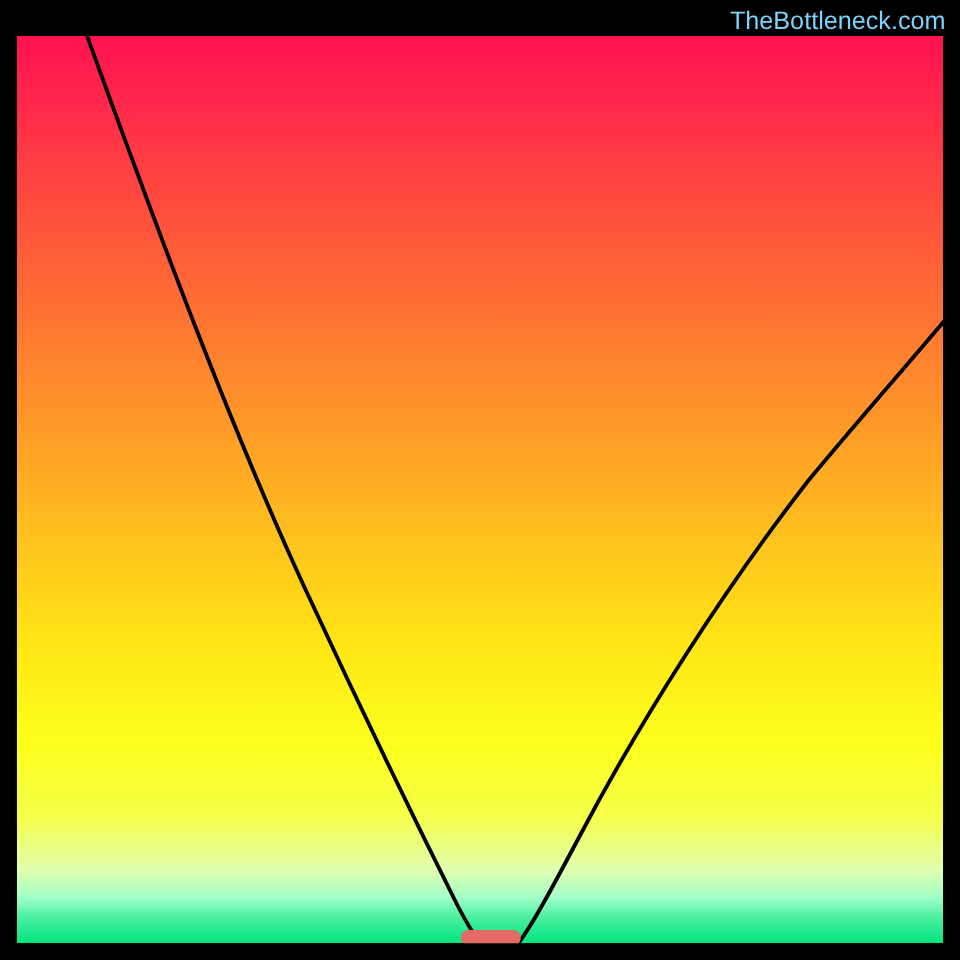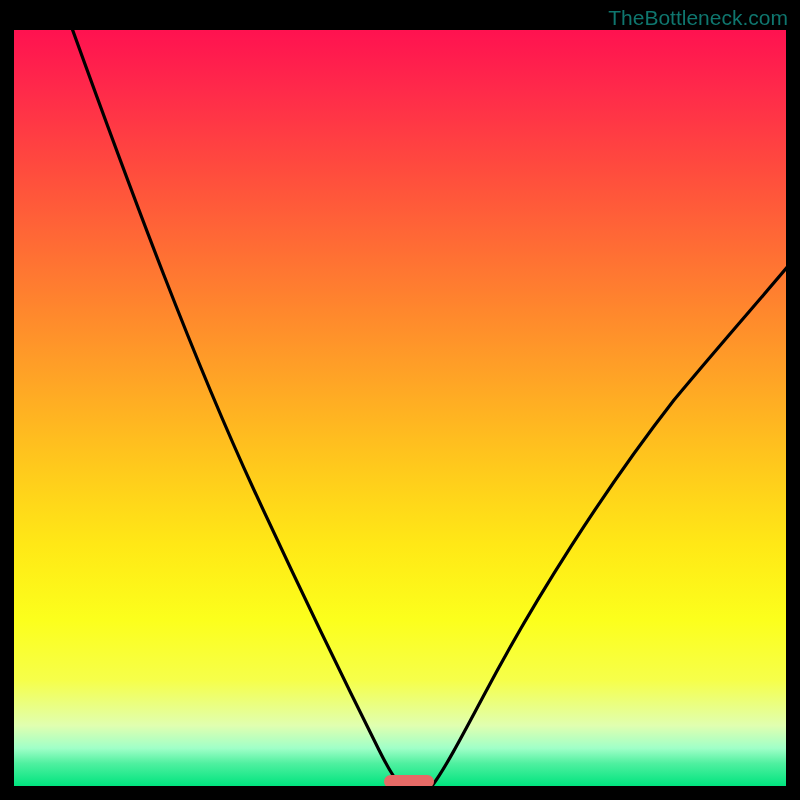--- a/index.html
+++ b/index.html
@@ -9,21 +9,21 @@
     height: 800px;
     background: #000;
     position: relative;
     overflow: hidden;
     font-family: Arial, sans-serif;
   }
   .attribution {
     position: absolute;
     top: 6px;
     right: 12px;
-    color: #0f766e;
+    color: #7dd3fc;
     font-size: 21px;
     z-index: 10;
   }
   .plot-area {
     position: absolute;
     left: 14px;
     top: 30px;
     width: 772px;
     height: 756px;
     overflow: hidden;

